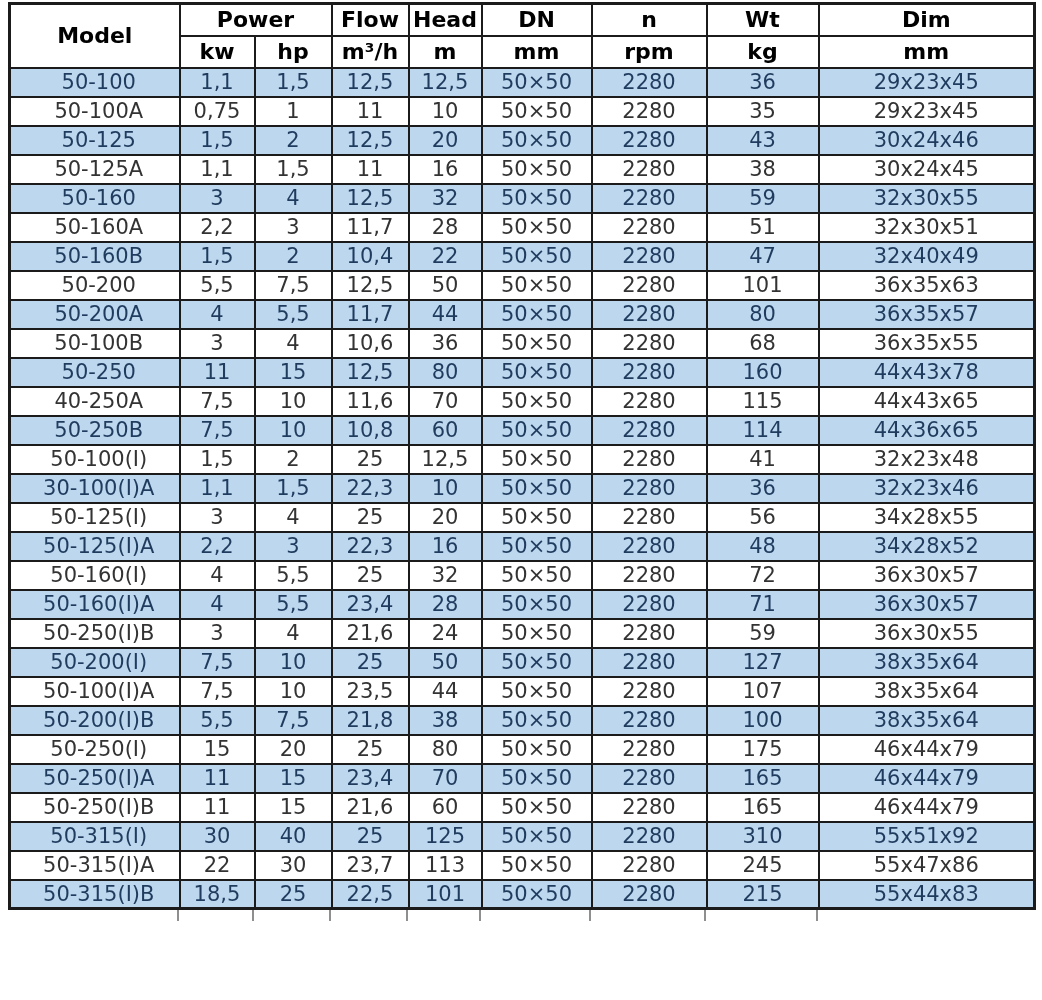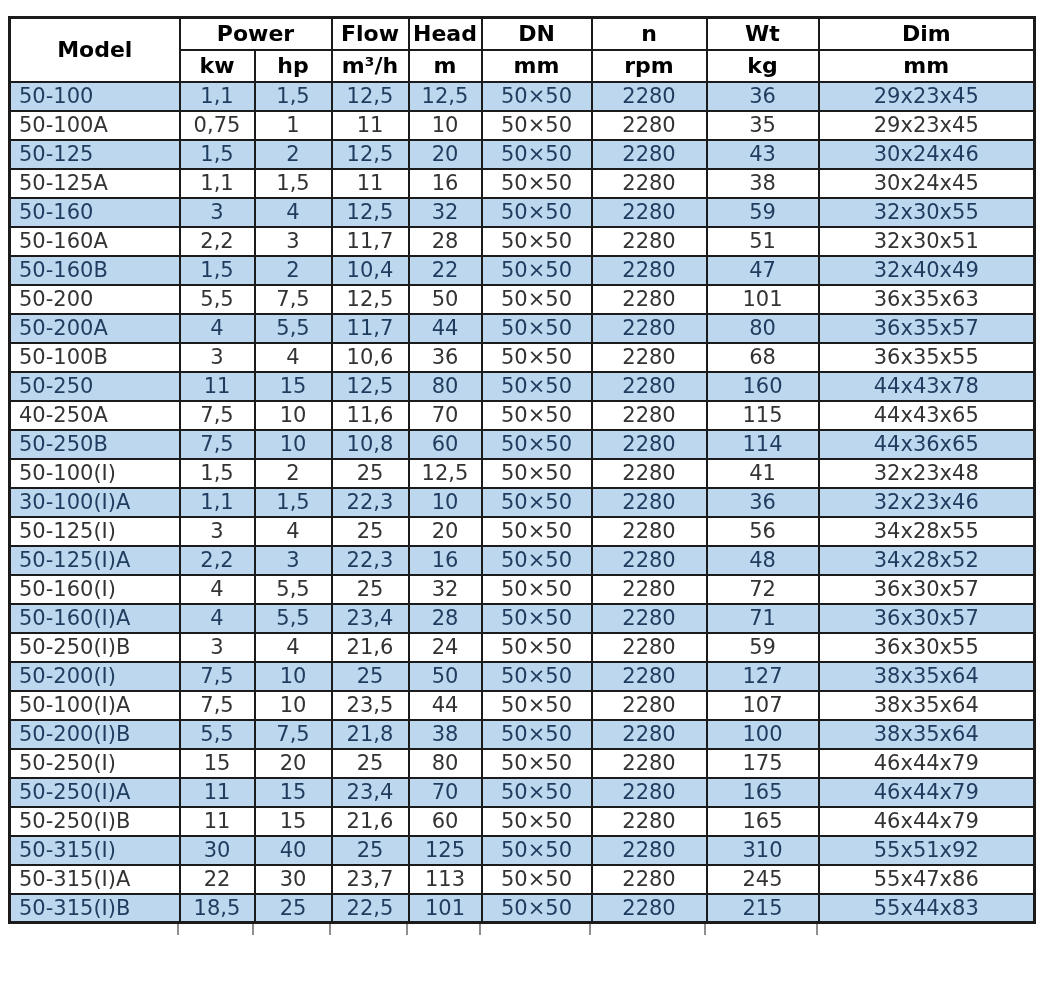--- a/index.html
+++ b/index.html
@@ -13,21 +13,21 @@
   *{box-sizing:border-box;}
   html,body{margin:0;padding:0;}
   body{
     width:1042px;height:1000px;
     background:var(--page-bg);
     font-family:"DejaVu Sans","Liberation Sans",sans-serif;
   }
   .page{
     position:relative;
     width:845px;height:1000px;
-    padding:16px 0 0 8px;
+    padding:2px 0 0 8px;
   }
   table.spec{
     border-collapse:collapse;
     table-layout:fixed;
     width:1025px;
     border:3px solid var(--border);
   }
   th,td{
     border:2px solid var(--border);
     overflow:hidden;
@@ -43,21 +43,21 @@
     text-align:center;
     vertical-align:middle;
   }
   tbody td{
     height:29px;
     font-size:21px;
     text-align:center;
     vertical-align:middle;
   }
   tbody td.model{
-    text-align:left;
+    text-align:center;
     padding-left:8px;
   }
   tr.stripe td{background:var(--stripe);color:var(--stripe-text);}
   tr.plain td{background:#fff;color:var(--plain-text);}
   .ticks{
     position:relative;
     width:1025px;
     height:14px;
   }
   .ticks span{

